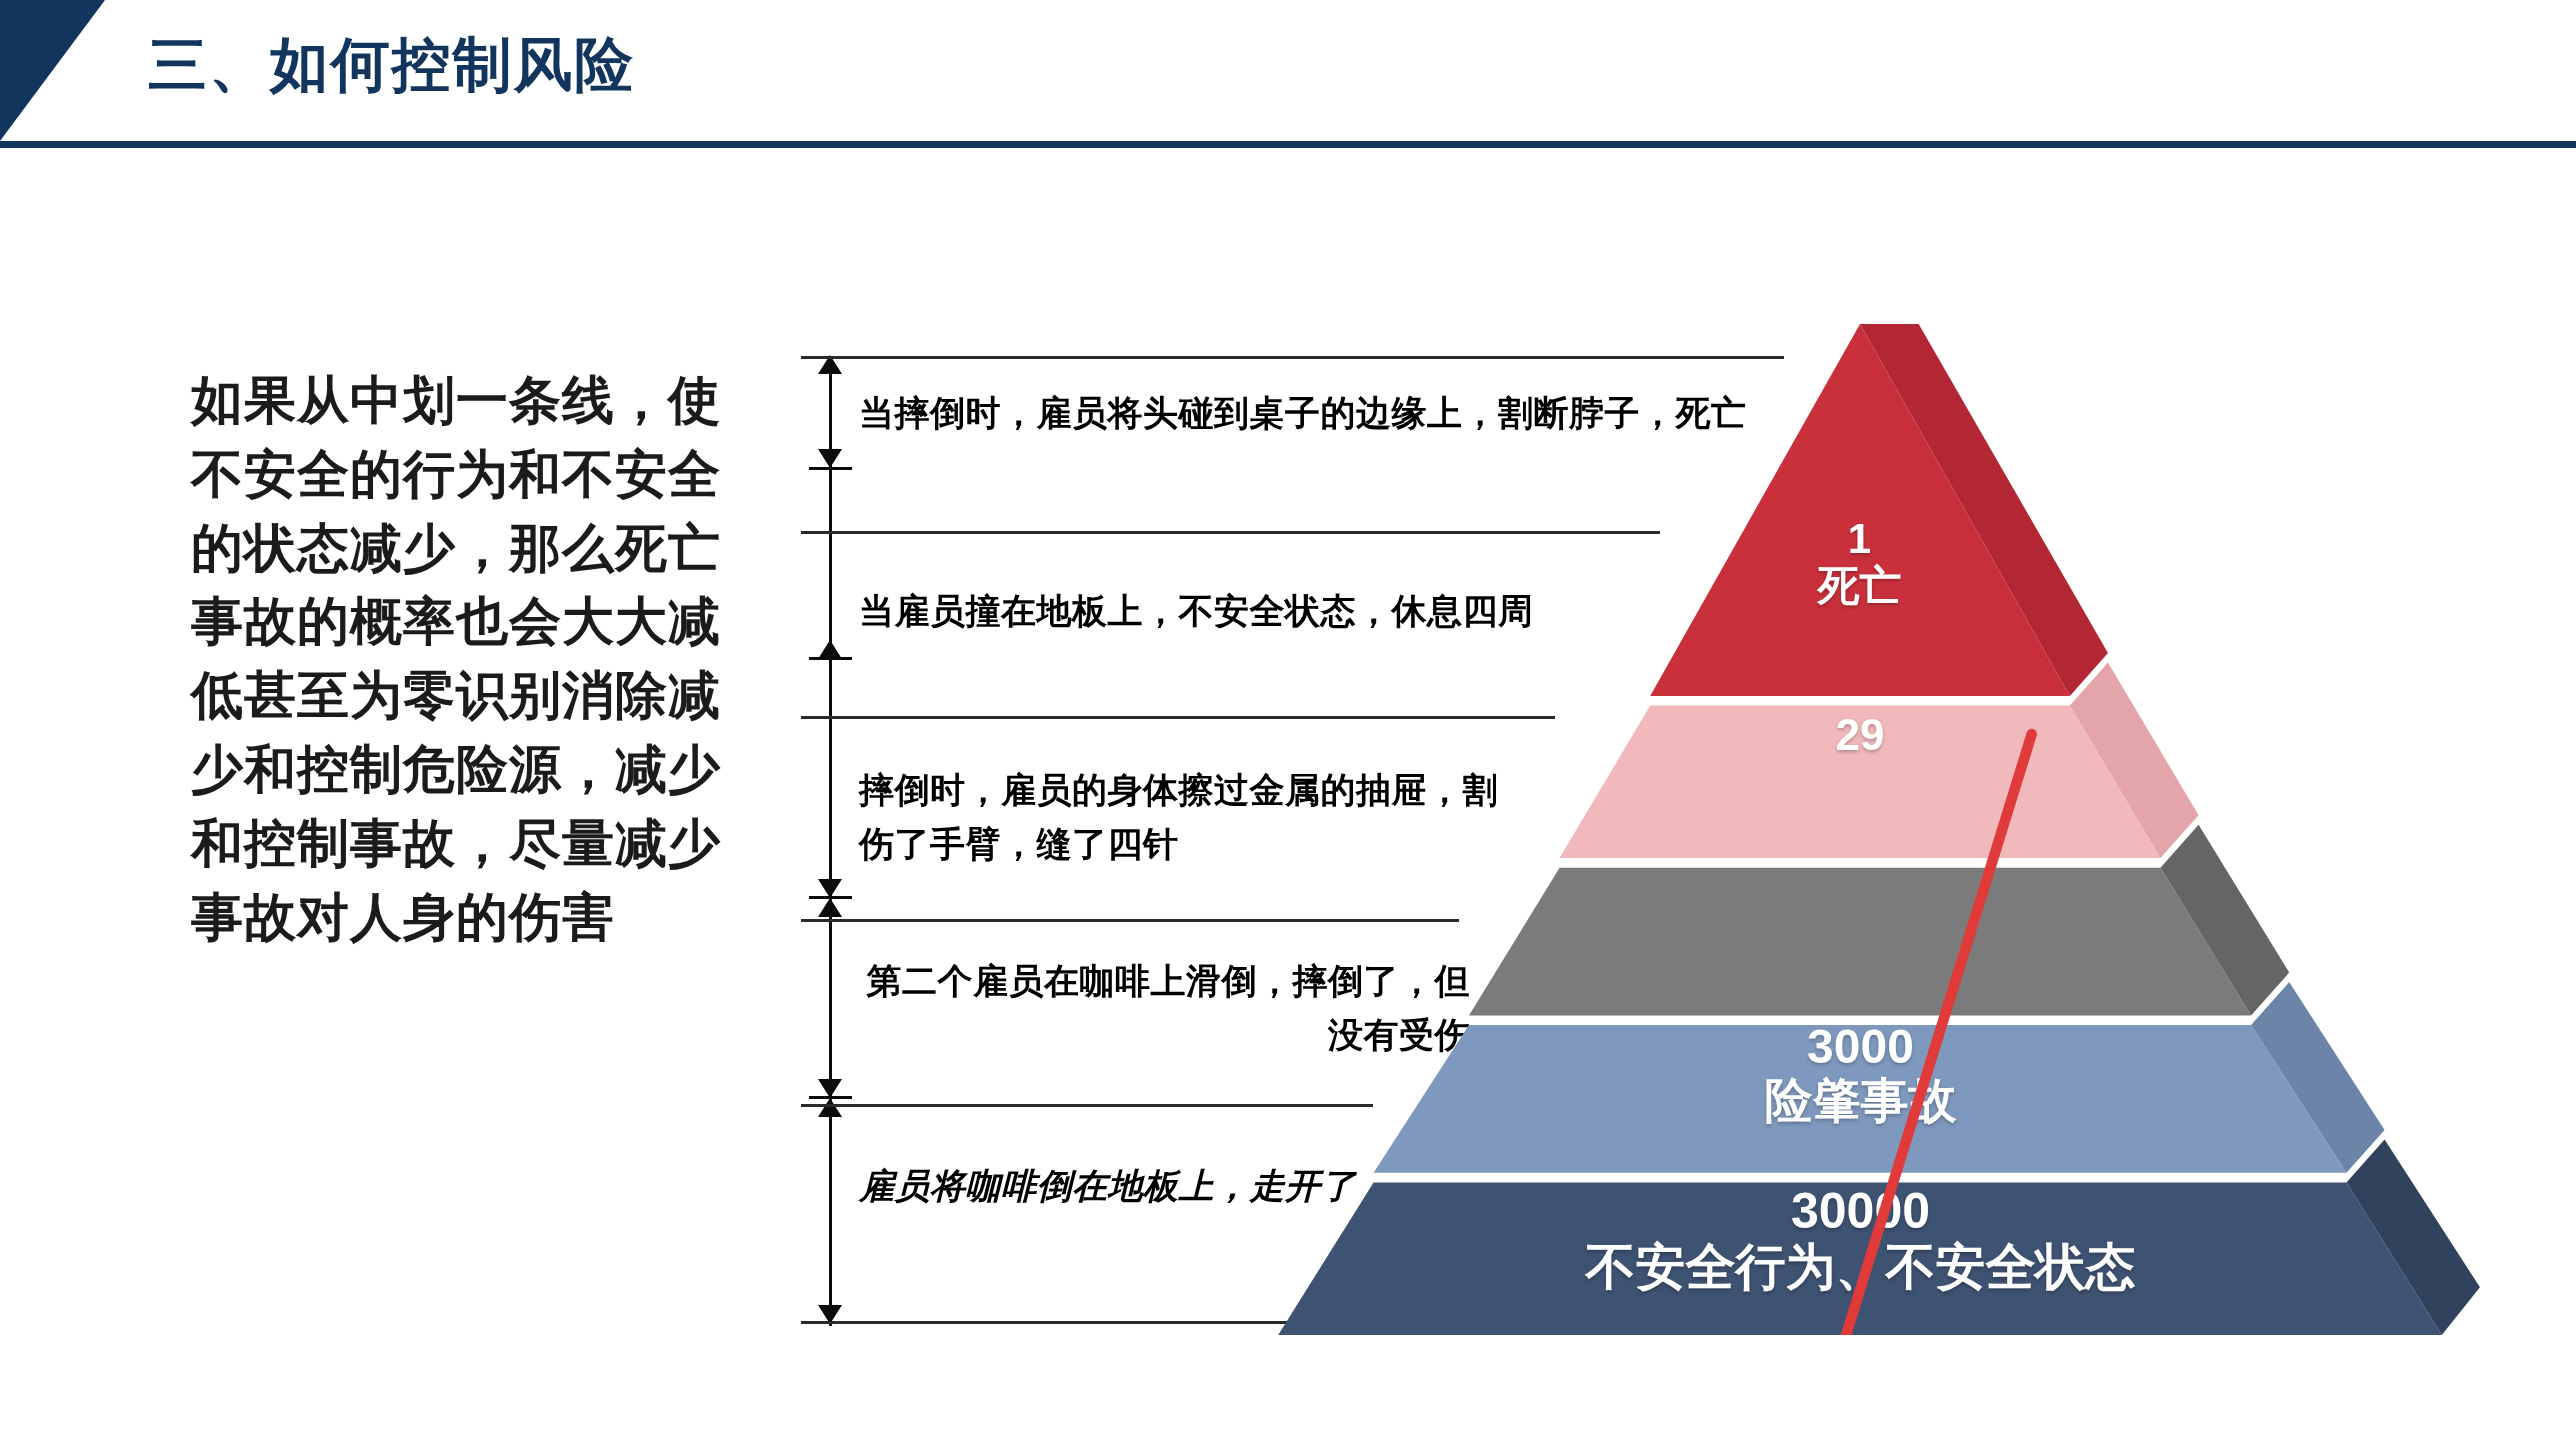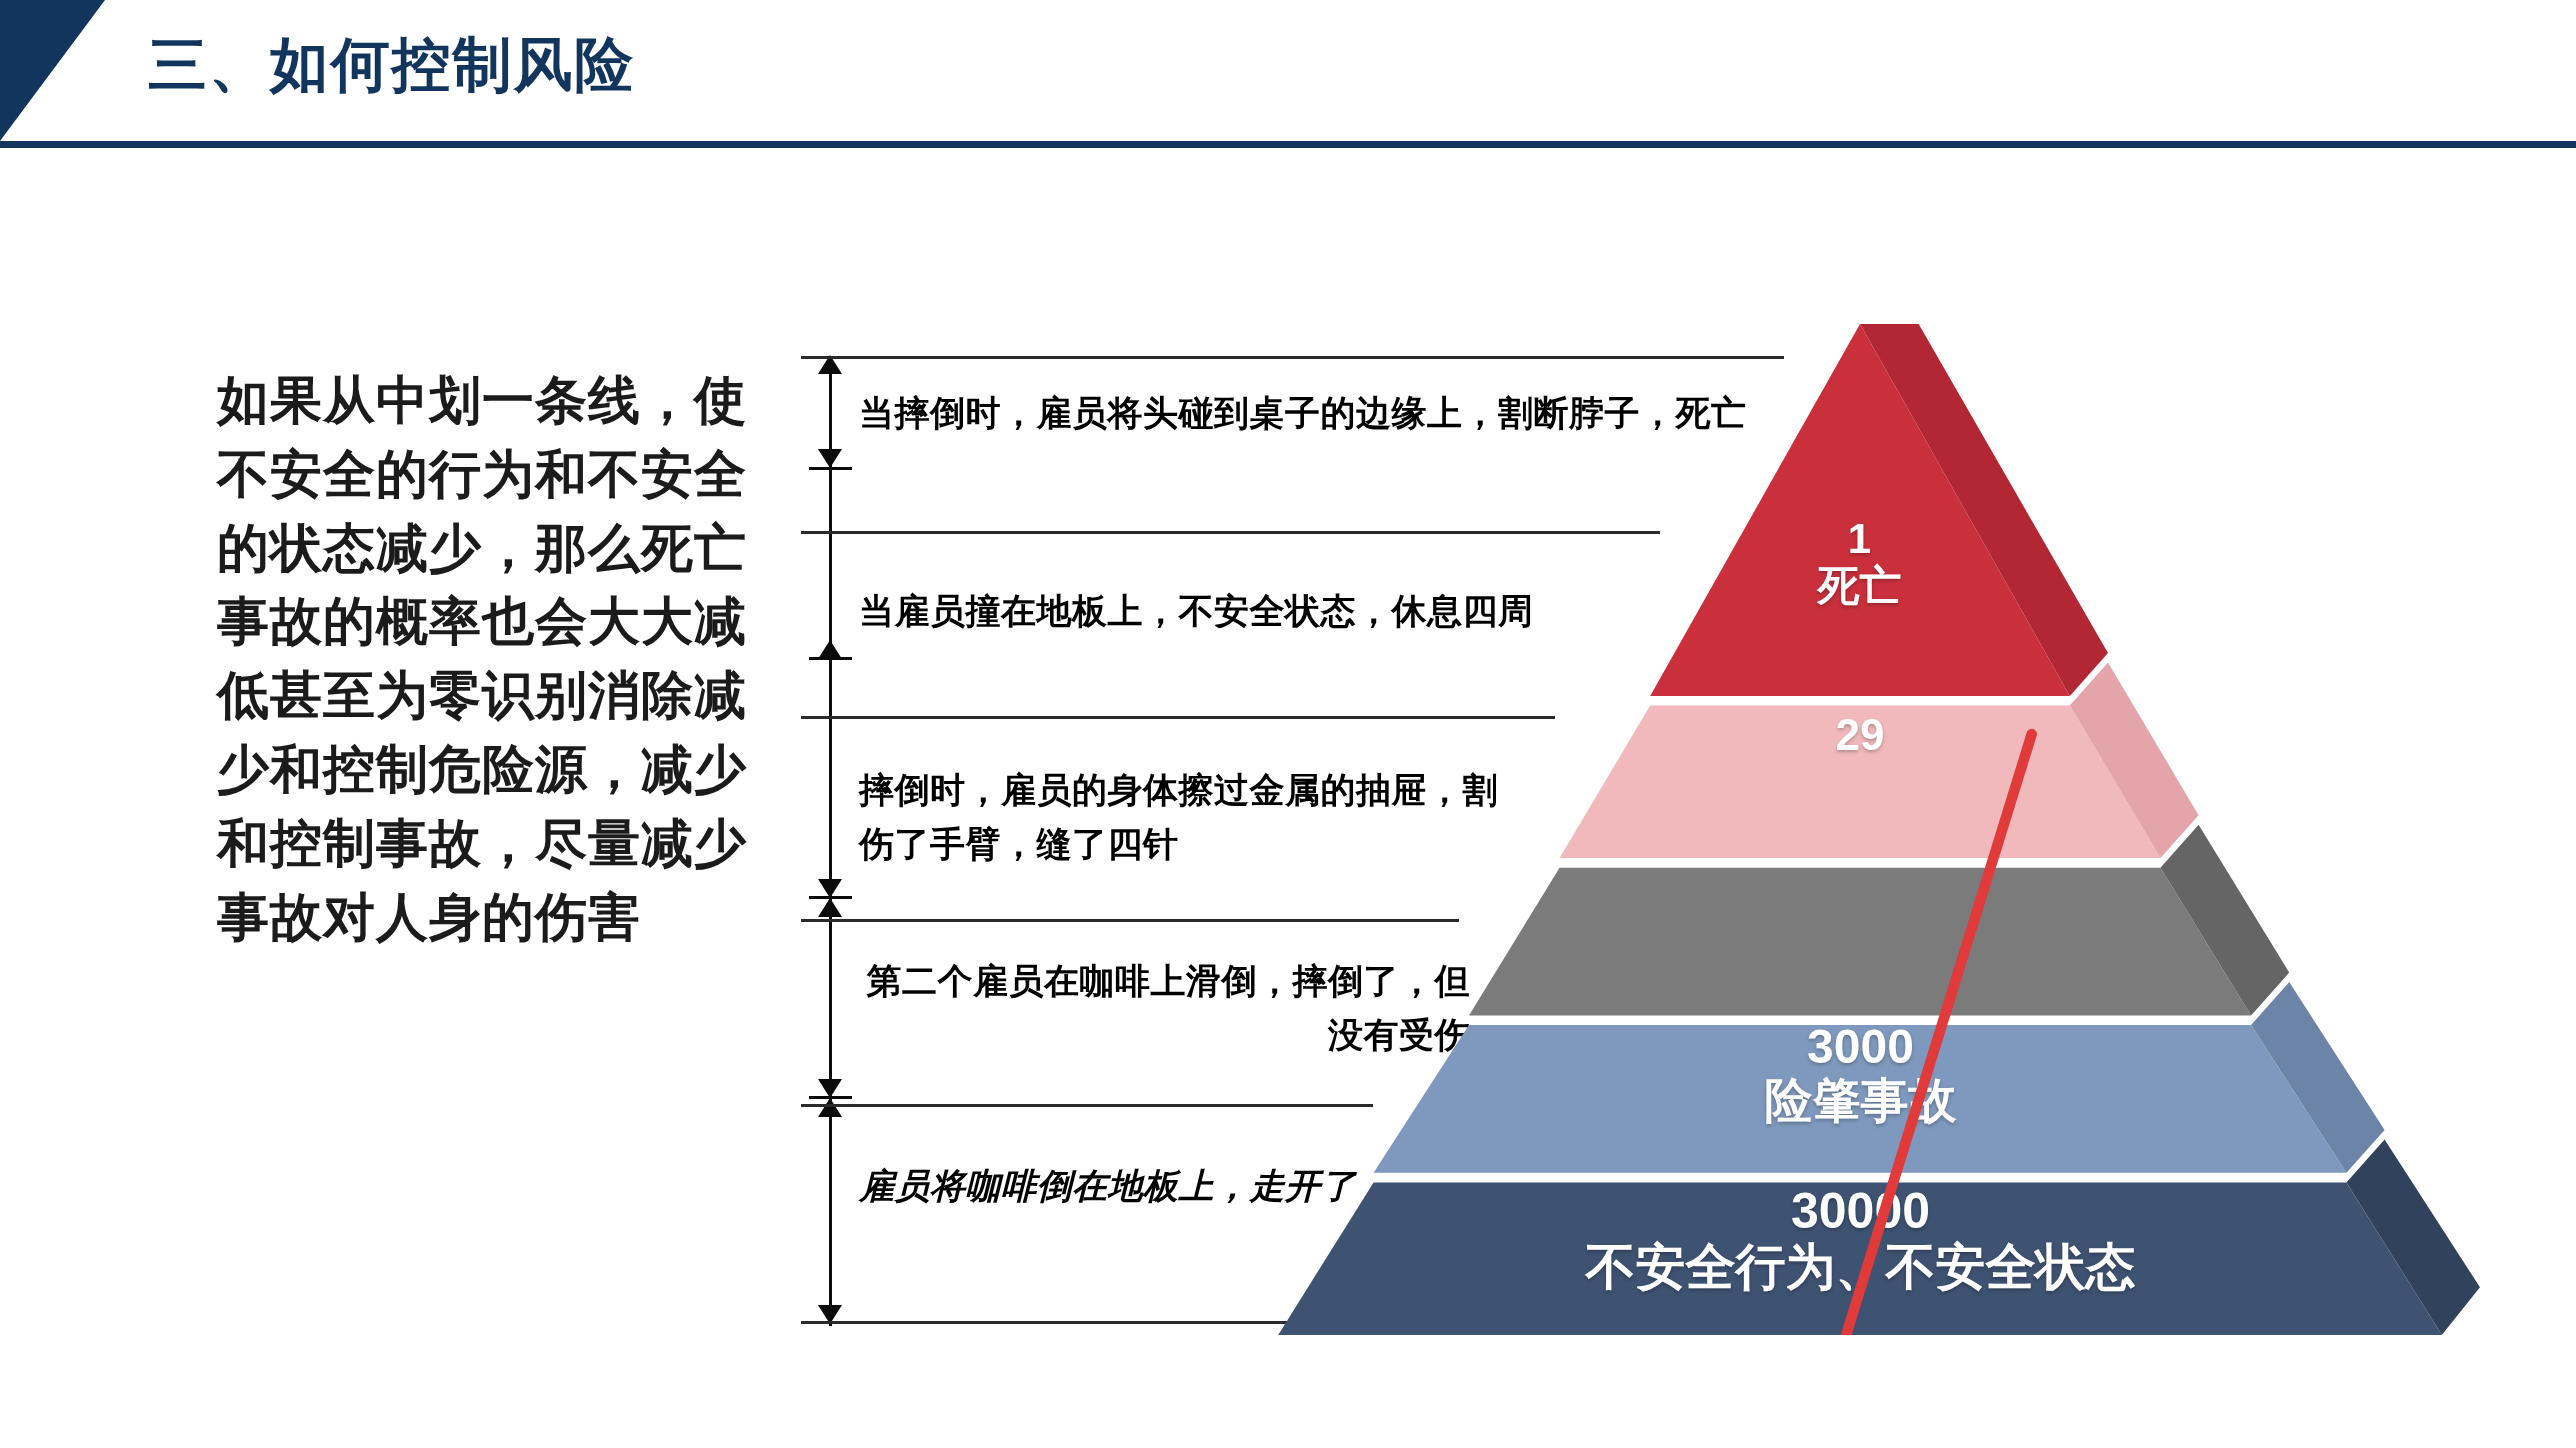--- a/index.html
+++ b/index.html
@@ -52,21 +52,20 @@
   .left-text {
     position: absolute;
     left: 191px;
     top: 364px;
     width: 544px;
     font-size: 52px;
     line-height: 1.42;
     font-weight: bold;
     color: #1b1b1b;
     letter-spacing: 1px;
-    margin-left: 26px;
   }
 
   
   .scale {
     position: absolute;
     left: 801px;
     top: 353px;
     width: 57px;
     height: 973px;
   }

